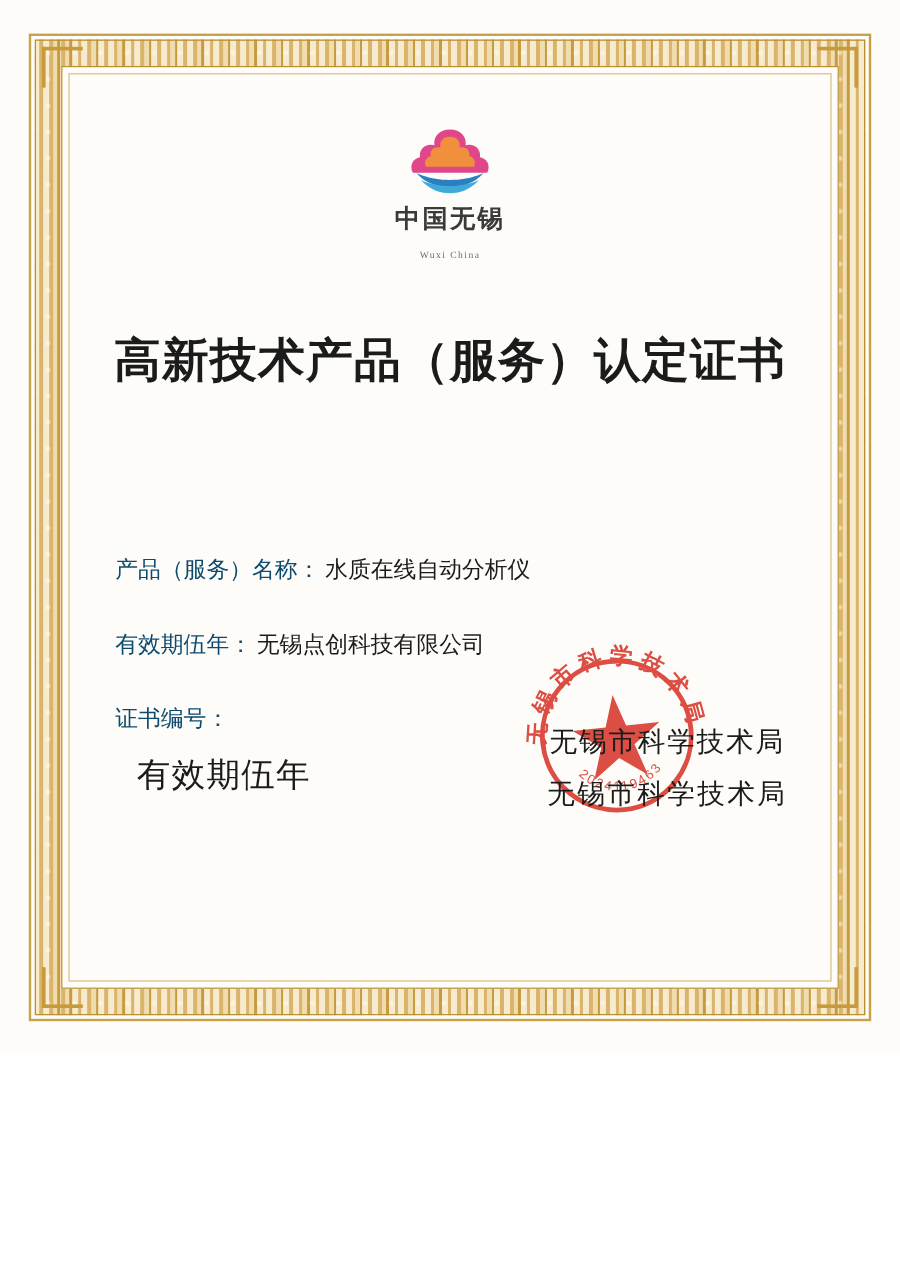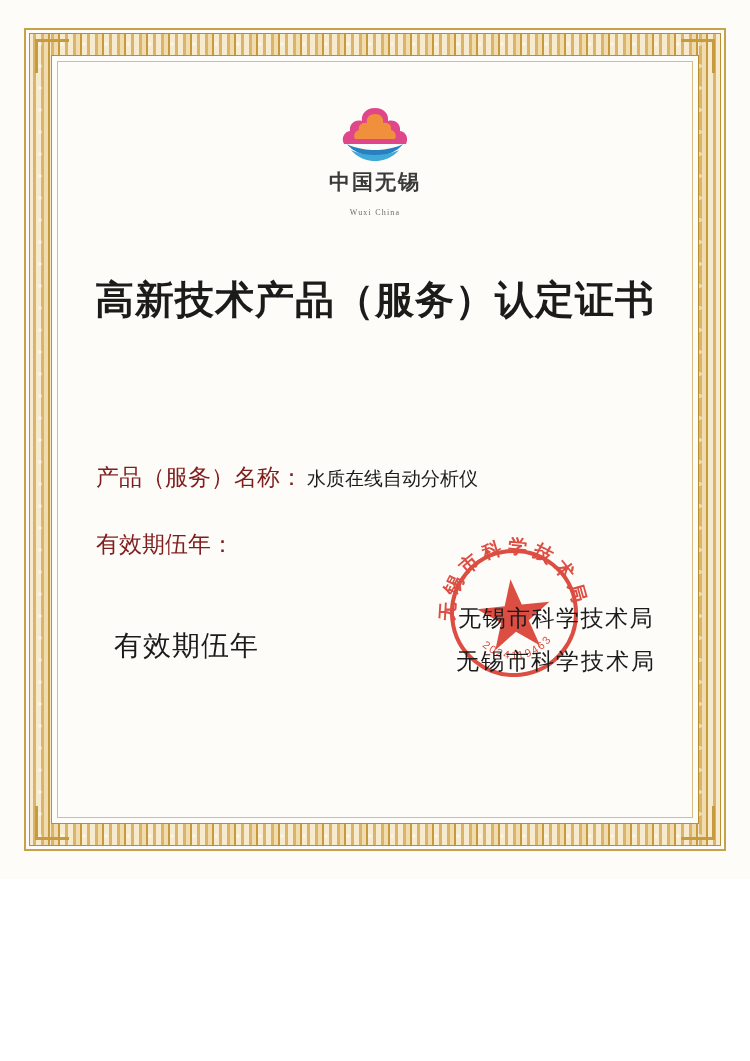--- a/index.html
+++ b/index.html
@@ -183,22 +183,22 @@
     right: 38px;
     top: 400px;
   }
   .field-row {
     display: flex;
     align-items: baseline;
     margin-bottom: 36px;
   }
   .field-label {
     font-family: "Liberation Sans", sans-serif;
-    font-size: 23px;
-    color: #7f1d1d;
+    font-size: 19px;
+    color: #0c4a6e;
     white-space: nowrap;
   }
   .field-value {
     font-family: Liberation Serif, serif;
     font-size: 19px;
     color: #1b1b1b;
     margin-left: 4px;
     white-space: nowrap;
   }
   .field-value.code {
@@ -285,22 +285,24 @@
 
     <div class="title">高新技术产品（服务）认定证书</div>
 
     <div class="fields">
       <div class="field-row">
         <span class="field-label">产品（服务）名称：</span>
         <span class="field-value">水质在线自动分析仪</span>
       </div>
       <div class="field-row">
         <span class="field-label">有效期伍年：</span>
+        <span class="field-value">无锡点创科技有限公司</span>
       </div>
       <div class="field-row">
+        <span class="field-label">证书编号：</span>
       </div>
     </div>
 
     <div class="validity">有效期伍年</div>
 
     <div class="seal">
       <svg width="172" height="172" viewBox="0 0 172 172" xmlns="http://www.w3.org/2000/svg">
         <defs>
           <path id="arcTop" d="M 26 86 A 60 60 0 0 1 146 86" fill="none"></path>
           <path id="arcBottom" d="M 40 86 A 46 46 0 0 0 132 86" fill="none"></path>

